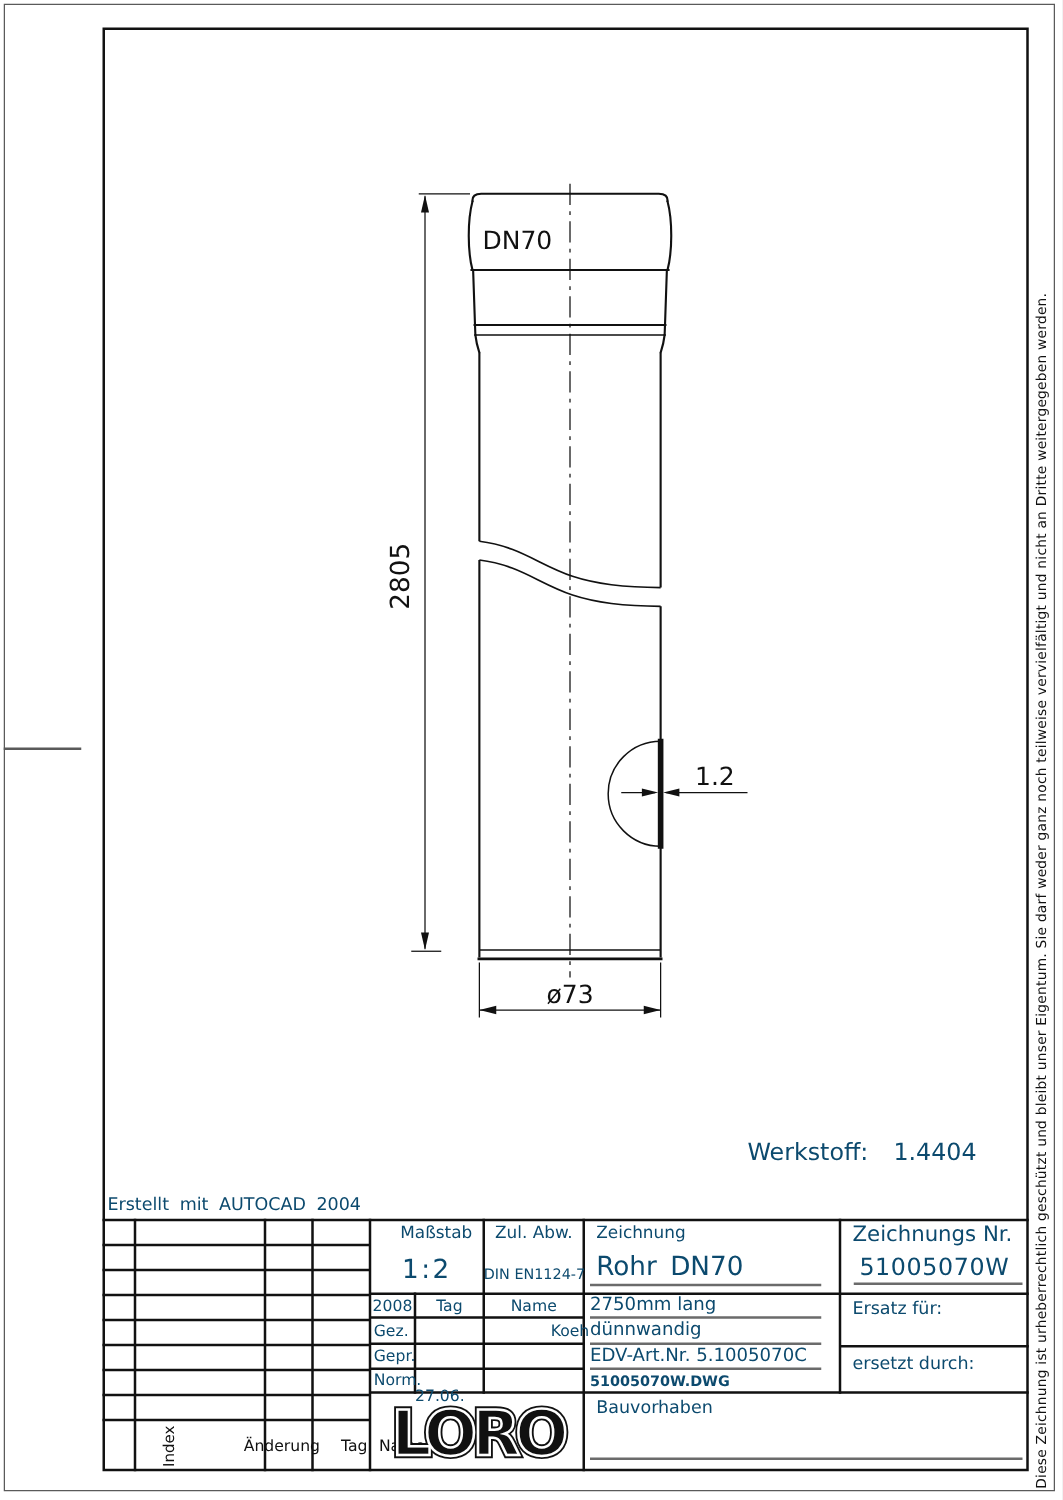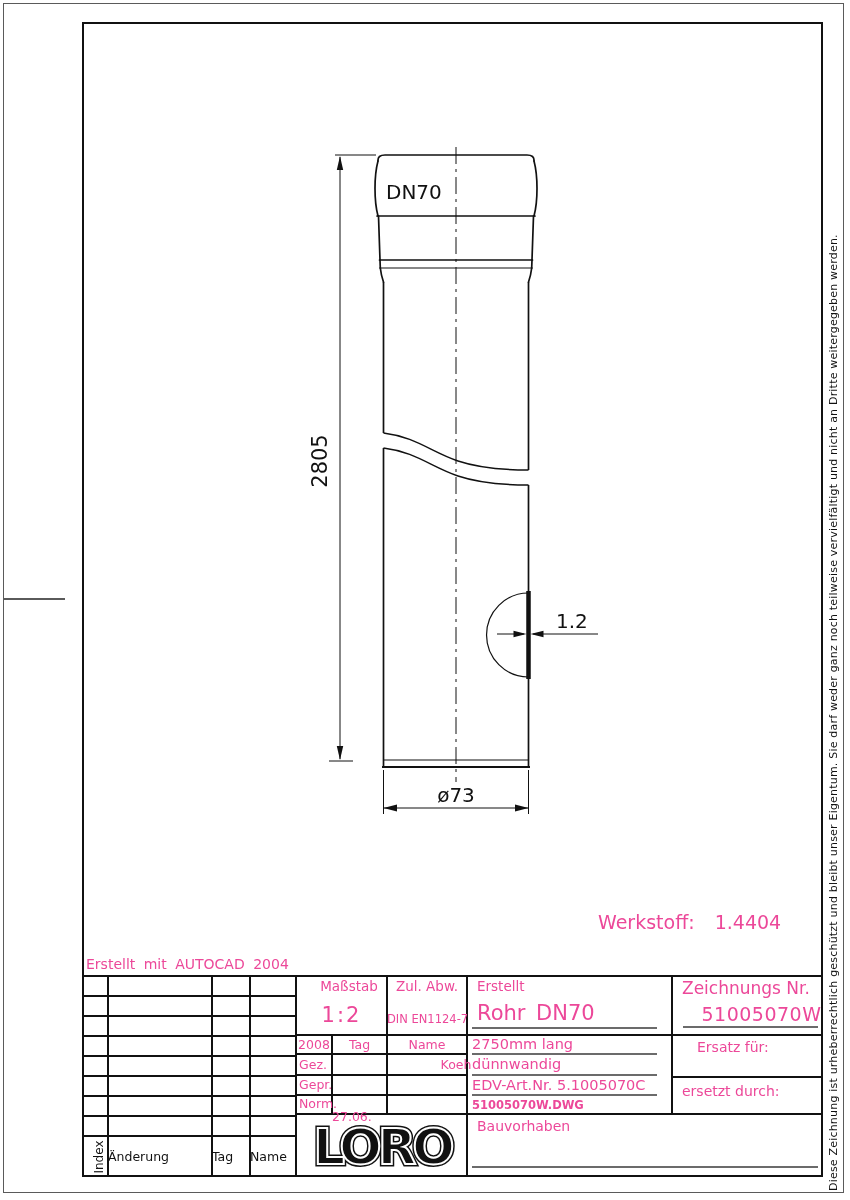--- a/index.html
+++ b/index.html
@@ -2,40 +2,40 @@
 <html><head>
 <meta charset="utf-8">
 <style>
   html,body { margin:0; padding:0; background:#e8e8e8; }
   #page {
     position:relative; width:850px; height:1200px; background:#ffffff;
     font-family:"DejaVu Sans", sans-serif; color:#111; overflow:hidden;
   }
   .ln  { position:absolute; background:#111; }
   .gln { position:absolute; background:#6b6b6b; }
-  .txt { position:absolute; color:#ec4899; white-space:nowrap; line-height:1.15; }
+  .txt { position:absolute; color:#0c4a6e; white-space:nowrap; line-height:1.15; }
   .ctr { text-align:center; }
   .outer-border {
     position:absolute; left:3px; top:3px; width:841px; height:1190px;
     border:1.5px solid #5a5a5a; box-sizing:border-box;
   }
   .frame {
     position:absolute; left:82px; top:22px; width:741px; height:1155px;
     border:2.5px solid #111; box-sizing:border-box;
   }
   .center-mark { position:absolute; left:3px; top:598px; width:62px; height:2px; background:#5a5a5a; }
   .copyright {
     position:absolute; left:827px; top:1191px; width:865px;
     transform:rotate(-90deg); transform-origin:0 0;
     font-size:11px; white-space:nowrap; color:#111; letter-spacing:0.2px;
   }
   .wsp { word-spacing:4px; }
   .rot { transform:rotate(-90deg); }
   svg text { font-family:"DejaVu Sans", sans-serif; fill:#111; }
-  .cellflex { position:absolute; display:flex; align-items:center; justify-content:flex-start; }
+  .cellflex { position:absolute; display:flex; align-items:center; justify-content:flex-end;padding-left:44px; }
 </style>
 </head>
 <body>
 
 <div id="page">
 
   <div class="outer-border"></div>
   <div class="center-mark"></div>
   <div class="frame"></div>
 
@@ -158,43 +158,43 @@
       <div class="cellflex" style="left:250px; top:1136px; width:46px; height:41px; font-size:12.5px;">
         <span>Name</span>
       </div>
     </div>
 
     <div class="txt ctr" style="left:296px; top:979px; width:106px; font-size:13.5px;">Maßstab</div>
     <div class="txt ctr" style="left:296px; top:1003px; width:91px; font-size:21px; letter-spacing:2px;">1:2</div>
     <div class="txt ctr" style="left:387px; top:979px; width:80px; font-size:13.5px;">Zul. Abw.</div>
     <div class="txt ctr" style="left:387px; top:1013px; width:80px; font-size:11.5px;">DIN EN1124-7</div>
 
-    <div class="txt" style="left:477px; top:979px; font-size:13.5px;">Erstellt</div>
+    <div class="txt" style="left:477px; top:979px; font-size:13.5px;">Zeichnung</div>
     <div class="txt wsp" style="left:477px; top:1001px; font-size:21px;">Rohr DN70</div>
 
     <div class="txt" style="left:682px; top:979px; font-size:17px;">Zeichnungs Nr.</div>
-    <div class="txt ctr" style="left:672px; top:1004px; width:151px; font-size:19px; letter-spacing:0.5px;padding-left:14px;">51005070W</div>
+    <div class="txt ctr" style="left:672px; top:1004px; width:151px; font-size:19px; letter-spacing:0.5px;">51005070W</div>
 
     <div style="position:absolute;">
       <div class="txt ctr" style="left:296px; top:1038px; width:36px; font-size:12.5px;">2008</div>
       <div class="txt ctr" style="left:332px; top:1038px; width:55px; font-size:12.5px;">Tag</div>
       <div class="txt ctr" style="left:387px; top:1038px; width:80px; font-size:12.5px;">Name</div>
       <div class="txt" style="left:299px; top:1058px; font-size:12.5px;">Gez.</div>
       <div class="txt ctr" style="left:332px; top:1110px; width:35px; font-size:12.5px;text-align:center;">27.06.</div>
       <div class="txt ctr" style="left:387px; top:1058px; width:80px; font-size:12.5px;padding-left:29px;">Koeh</div>
       <div class="txt" style="left:299px; top:1078px; font-size:12.5px;">Gepr.</div>
       <div class="txt" style="left:299px; top:1097px; font-size:12.5px;">Norm.</div>
     </div>
 
     <div class="txt" style="left:472px; top:1036px; font-size:14.5px;">2750mm lang</div>
     <div class="txt" style="left:472px; top:1056px; font-size:14.5px;">dünnwandig</div>
     <div class="txt" style="left:472px; top:1077px; font-size:14.5px;">EDV-Art.Nr. 5.1005070C</div>
     <div class="txt" style="left:472px; top:1099px; font-size:11.5px; font-weight:bold;">51005070W.DWG</div>
 
-    <div class="txt" style="left:682px; top:1039px; font-size:14px;margin-left:15px;">Ersatz für:</div>
+    <div class="txt" style="left:682px; top:1039px; font-size:14px;">Ersatz für:</div>
     <div class="txt" style="left:682px; top:1083px; font-size:14px;">ersetzt durch:</div>
 
     <div class="txt" style="left:477px; top:1118px; font-size:14px;">Bauvorhaben</div>
 
     <svg style="position:absolute; left:300px; top:1119px;" width="164" height="56" viewBox="0 0 164 56">
       <text x="82" y="45" text-anchor="middle" font-size="50" font-weight="bold" letter-spacing="-4" fill="none" stroke="#111" stroke-width="5">LORO</text>
       <text x="82" y="45" text-anchor="middle" font-size="50" font-weight="bold" letter-spacing="-4" fill="#fff" stroke="#fff" stroke-width="2">LORO</text>
     </svg>
 
   </div>

